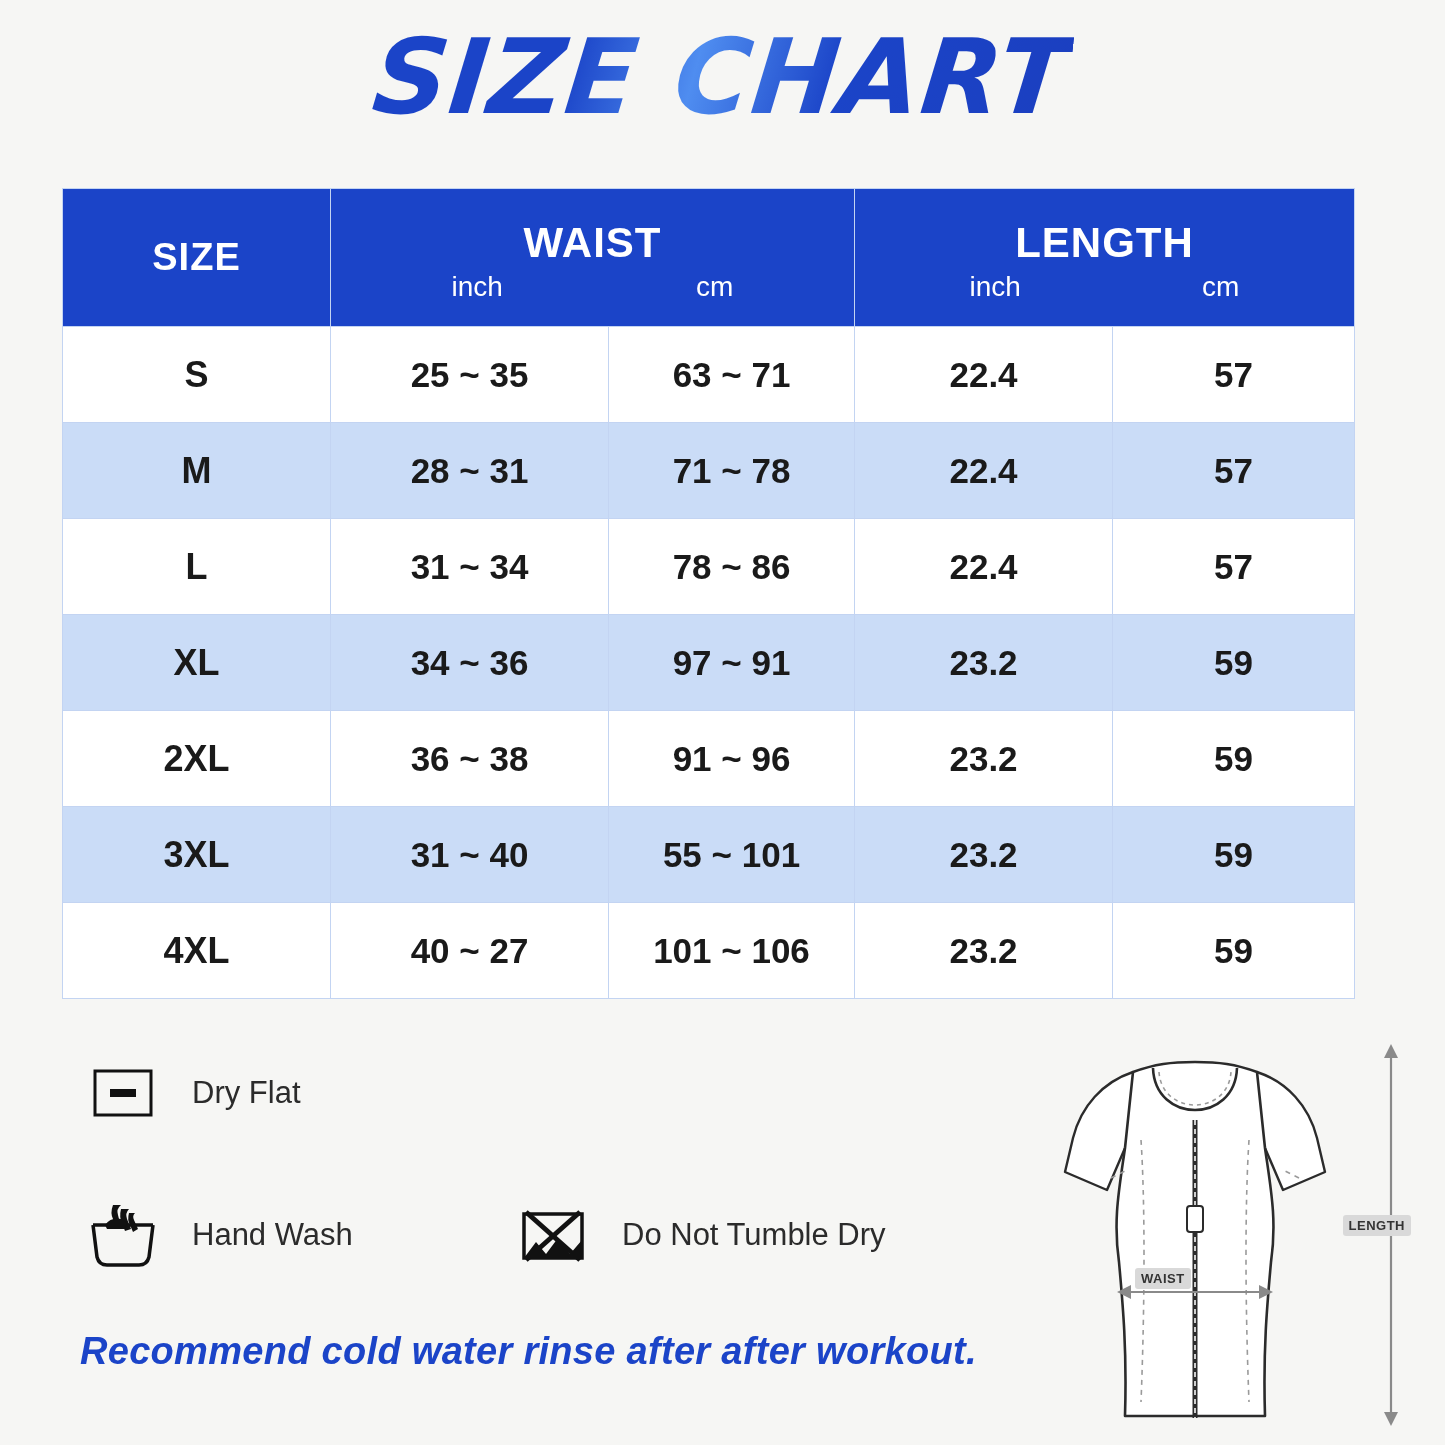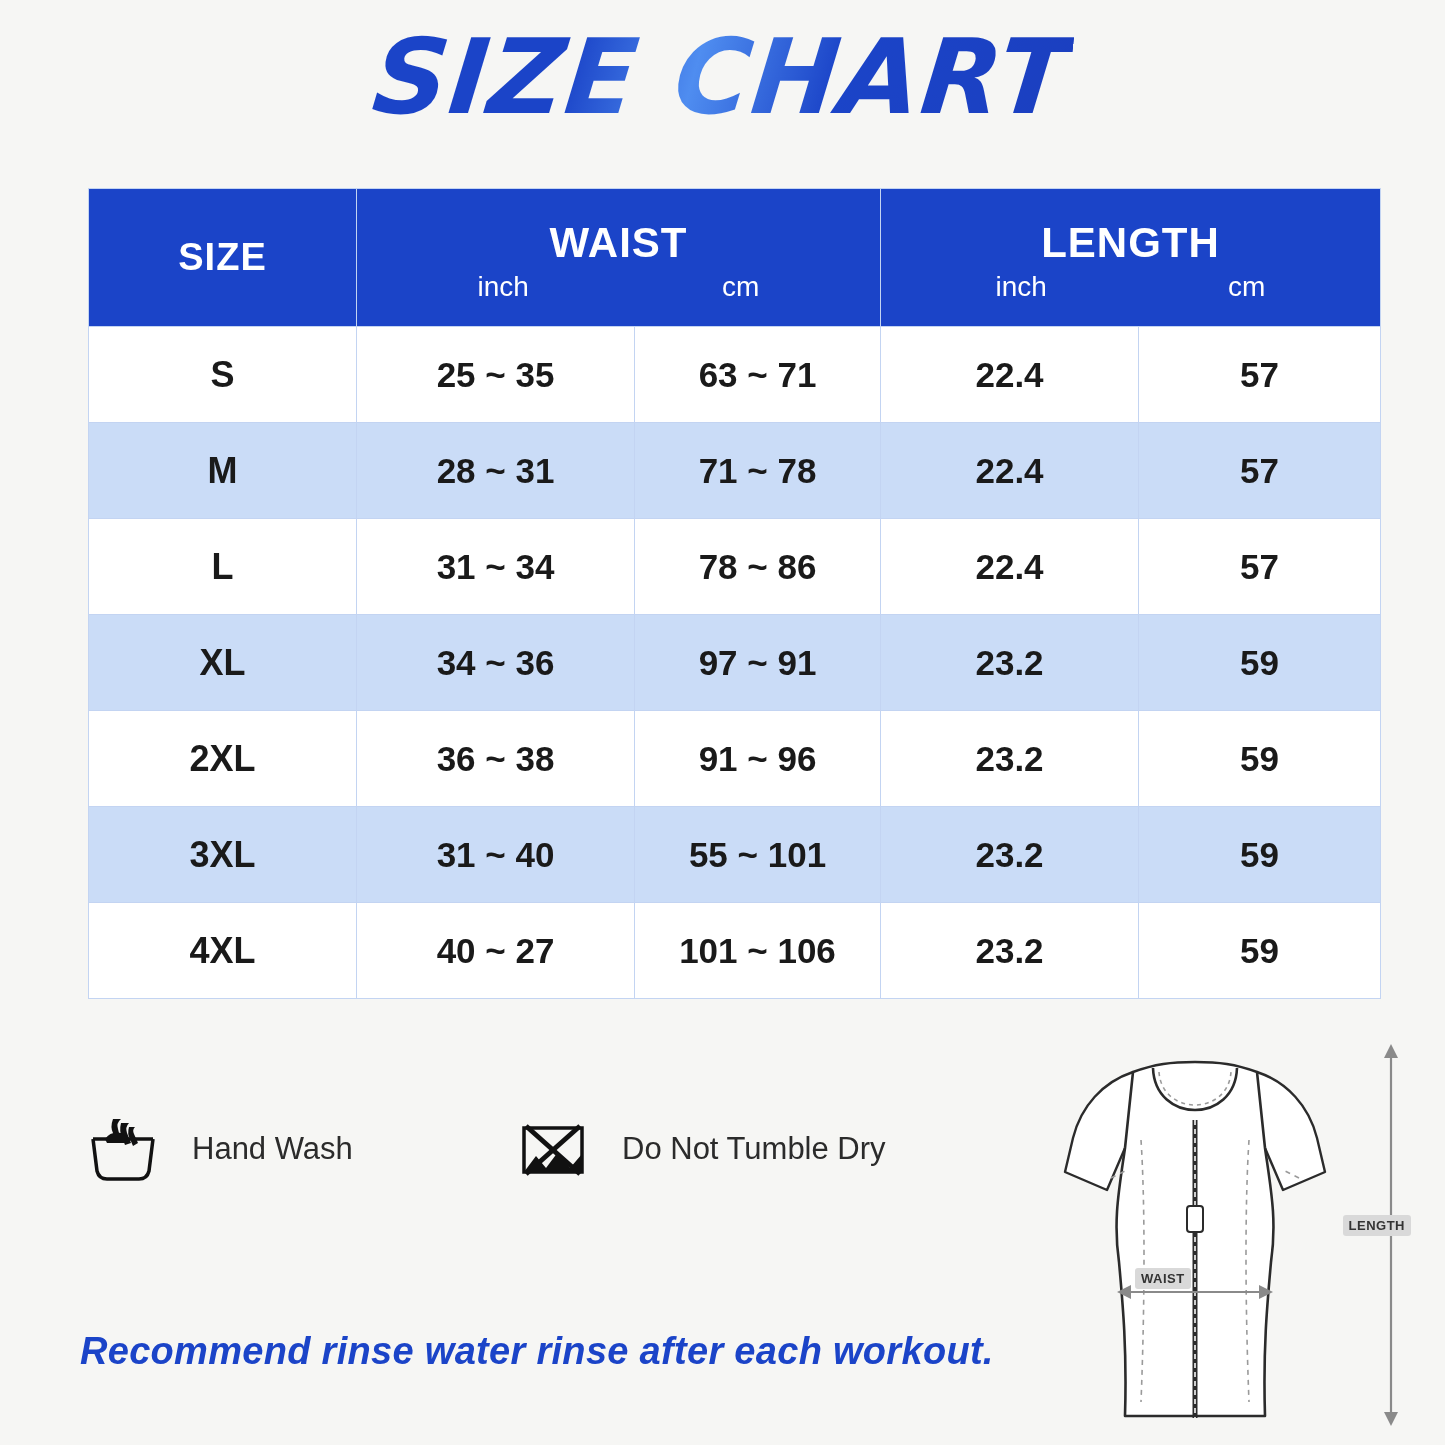--- a/index.html
+++ b/index.html
@@ -34,21 +34,21 @@
     -webkit-background-clip: text;
     background-clip: text;
     color: transparent;
     -webkit-text-fill-color: transparent;
     line-height: 1.1;
   }
 
   
   .table {
     position: absolute;
-    left: 88px;
+    left: 62px;
     top: 188px;
     width: 1292px;
     border-collapse: collapse;
     table-layout: fixed;
   }
   .table td, .table th {
     border: 1px solid #c3d4f2;
     padding: 0;
   }
   thead th {
@@ -246,20 +246,29 @@
         <td>101 ~ 106</td>
         <td>23.2</td>
         <td>59</td>
       </tr>
     </tbody>
   </table>
 
   <div class="care">
     <div class="care-row">
 
+      <div class="care-item">
+        <div class="care-icon">
+          <svg width="76" height="76" viewBox="0 0 76 76">
+            <rect x="10" y="16" width="56" height="44" fill="none" stroke="#111" stroke-width="3"></rect>
+            <rect x="25" y="34" width="26" height="8" fill="#111"></rect>
+          </svg>
+        </div>
+        <div class="care-label">Dry Flat</div>
+      </div>
 
     </div>
 
     <div class="care-row">
 
       <div class="care-item">
         <div class="care-icon">
           <svg width="80" height="80" viewBox="0 0 80 80">
             <path d="M10 30 L14 62 Q16 70 24 70 L56 70 Q64 70 66 62 L70 30" fill="none" stroke="#111" stroke-width="3.5"></path>
             <path d="M10 30 L70 30" stroke="#111" stroke-width="3.5"></path>
@@ -279,21 +288,21 @@
             <path d="M12 62 L24 46 L34 58 L46 42 L58 58 L70 44 L70 62 Z" fill="#111"></path>
             <line x1="14" y1="16" x2="68" y2="64" stroke="#111" stroke-width="5"></line>
             <line x1="68" y1="16" x2="14" y2="64" stroke="#111" stroke-width="5"></line>
           </svg>
         </div>
         <div class="care-label">Do Not Tumble Dry</div>
       </div>
     </div>
   </div>
 
-  <div class="recommend">Recommend rinse water rinse after each workout.</div>
+  <div class="recommend">Recommend cold water rinse after after workout.</div>
 
   <div class="garment">
     <svg width="420" height="420" viewBox="0 0 420 420">
 
       <path d="M138 52 C 108 62, 86 86, 78 118 L 70 152 L 112 170 L 130 128" fill="#ffffff" stroke="#2b2b2b" stroke-width="2.4" stroke-linejoin="round"></path>
       <path d="M262 52 C 292 62, 314 86, 322 118 L 330 152 L 288 170 L 270 128" fill="#ffffff" stroke="#2b2b2b" stroke-width="2.4" stroke-linejoin="round"></path>
 
       <path d="M138 52 C 160 44, 176 42, 200 42 C 224 42, 240 44, 262 52
                L 270 128 C 276 170, 282 200, 276 242
                C 272 286, 268 330, 270 396

